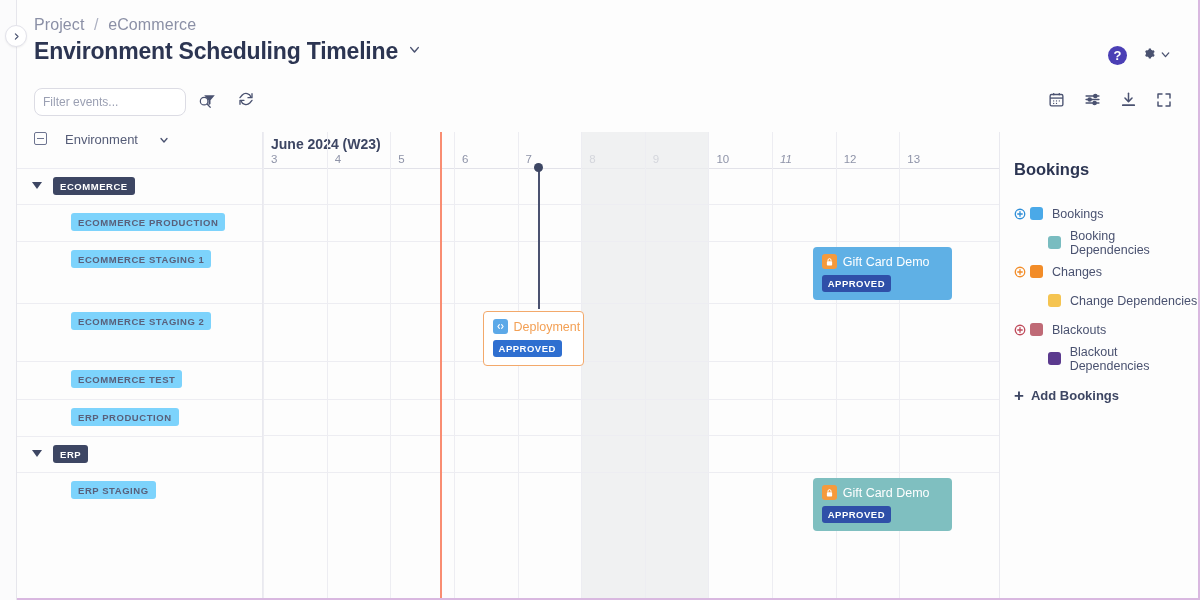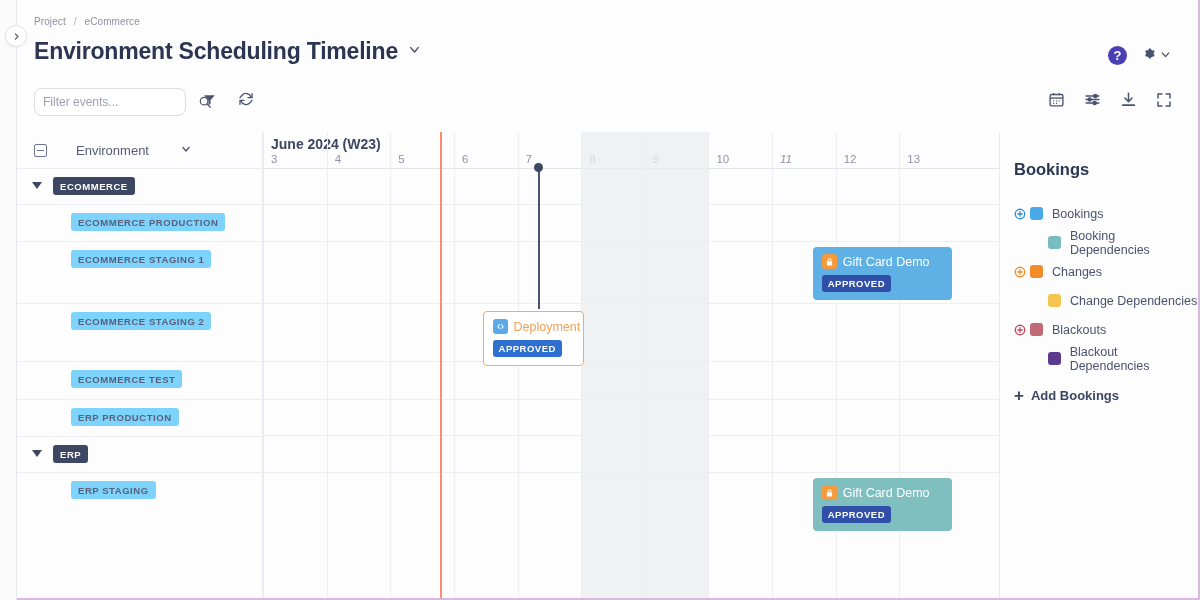--- a/index.html
+++ b/index.html
@@ -31,21 +31,21 @@
     display: flex; align-items: center; justify-content: center;
     z-index: 40;
     box-shadow: 0 1px 2px rgba(0,0,0,.06);
   }
   .rail-toggle svg { display:block; }
 
   
   .header { position: absolute; left: 34px; top: 0; right: 0; height: 84px; }
   .breadcrumb {
     position: absolute; left: 0; top: 16px;
-    font-size: 10px; color: #8b90a6; letter-spacing: .1px;
+    font-size: 16px; color: #8b90a6; letter-spacing: .1px;
   }
   .breadcrumb .sep { margin: 0 5px; color: #adb1c2; }
   .page-title-wrap {
     position: absolute; left: 0; top: 38px;
     display: flex; align-items: center; gap: 9px;
   }
   .page-title {
     font-size: 23px; font-weight: bold; color: #2c3552; letter-spacing: -.2px;
   }
   .title-caret { color: #4a5270; }
@@ -90,21 +90,21 @@
   
   .board { position: absolute; left: 17px; top: 132px; right: 0; bottom: 0; }
 
   .left-col {
     position: absolute; left: 0; top: 0; width: 246px; bottom: 0;
     background: #fdfdfd;
     border-right: 1px solid #e9e9ef;
   }
   .env-head {
     position: relative; height: 37px;
-    display: flex; align-items: center; gap: 29px;
+    display: flex; gap: 18px;
     padding-left: 17px;
     border-bottom: 1px solid #ececf2;
   }
   .collapse-box {
     width: 13px; height: 13px; border: 1.3px solid #6d7490; border-radius: 2px;
     position: relative;
   }
   .collapse-box::after {
     content: ""; position: absolute; left: 2px; right: 2px; top: 5px;
     height: 1.3px; background: #6d7490;

